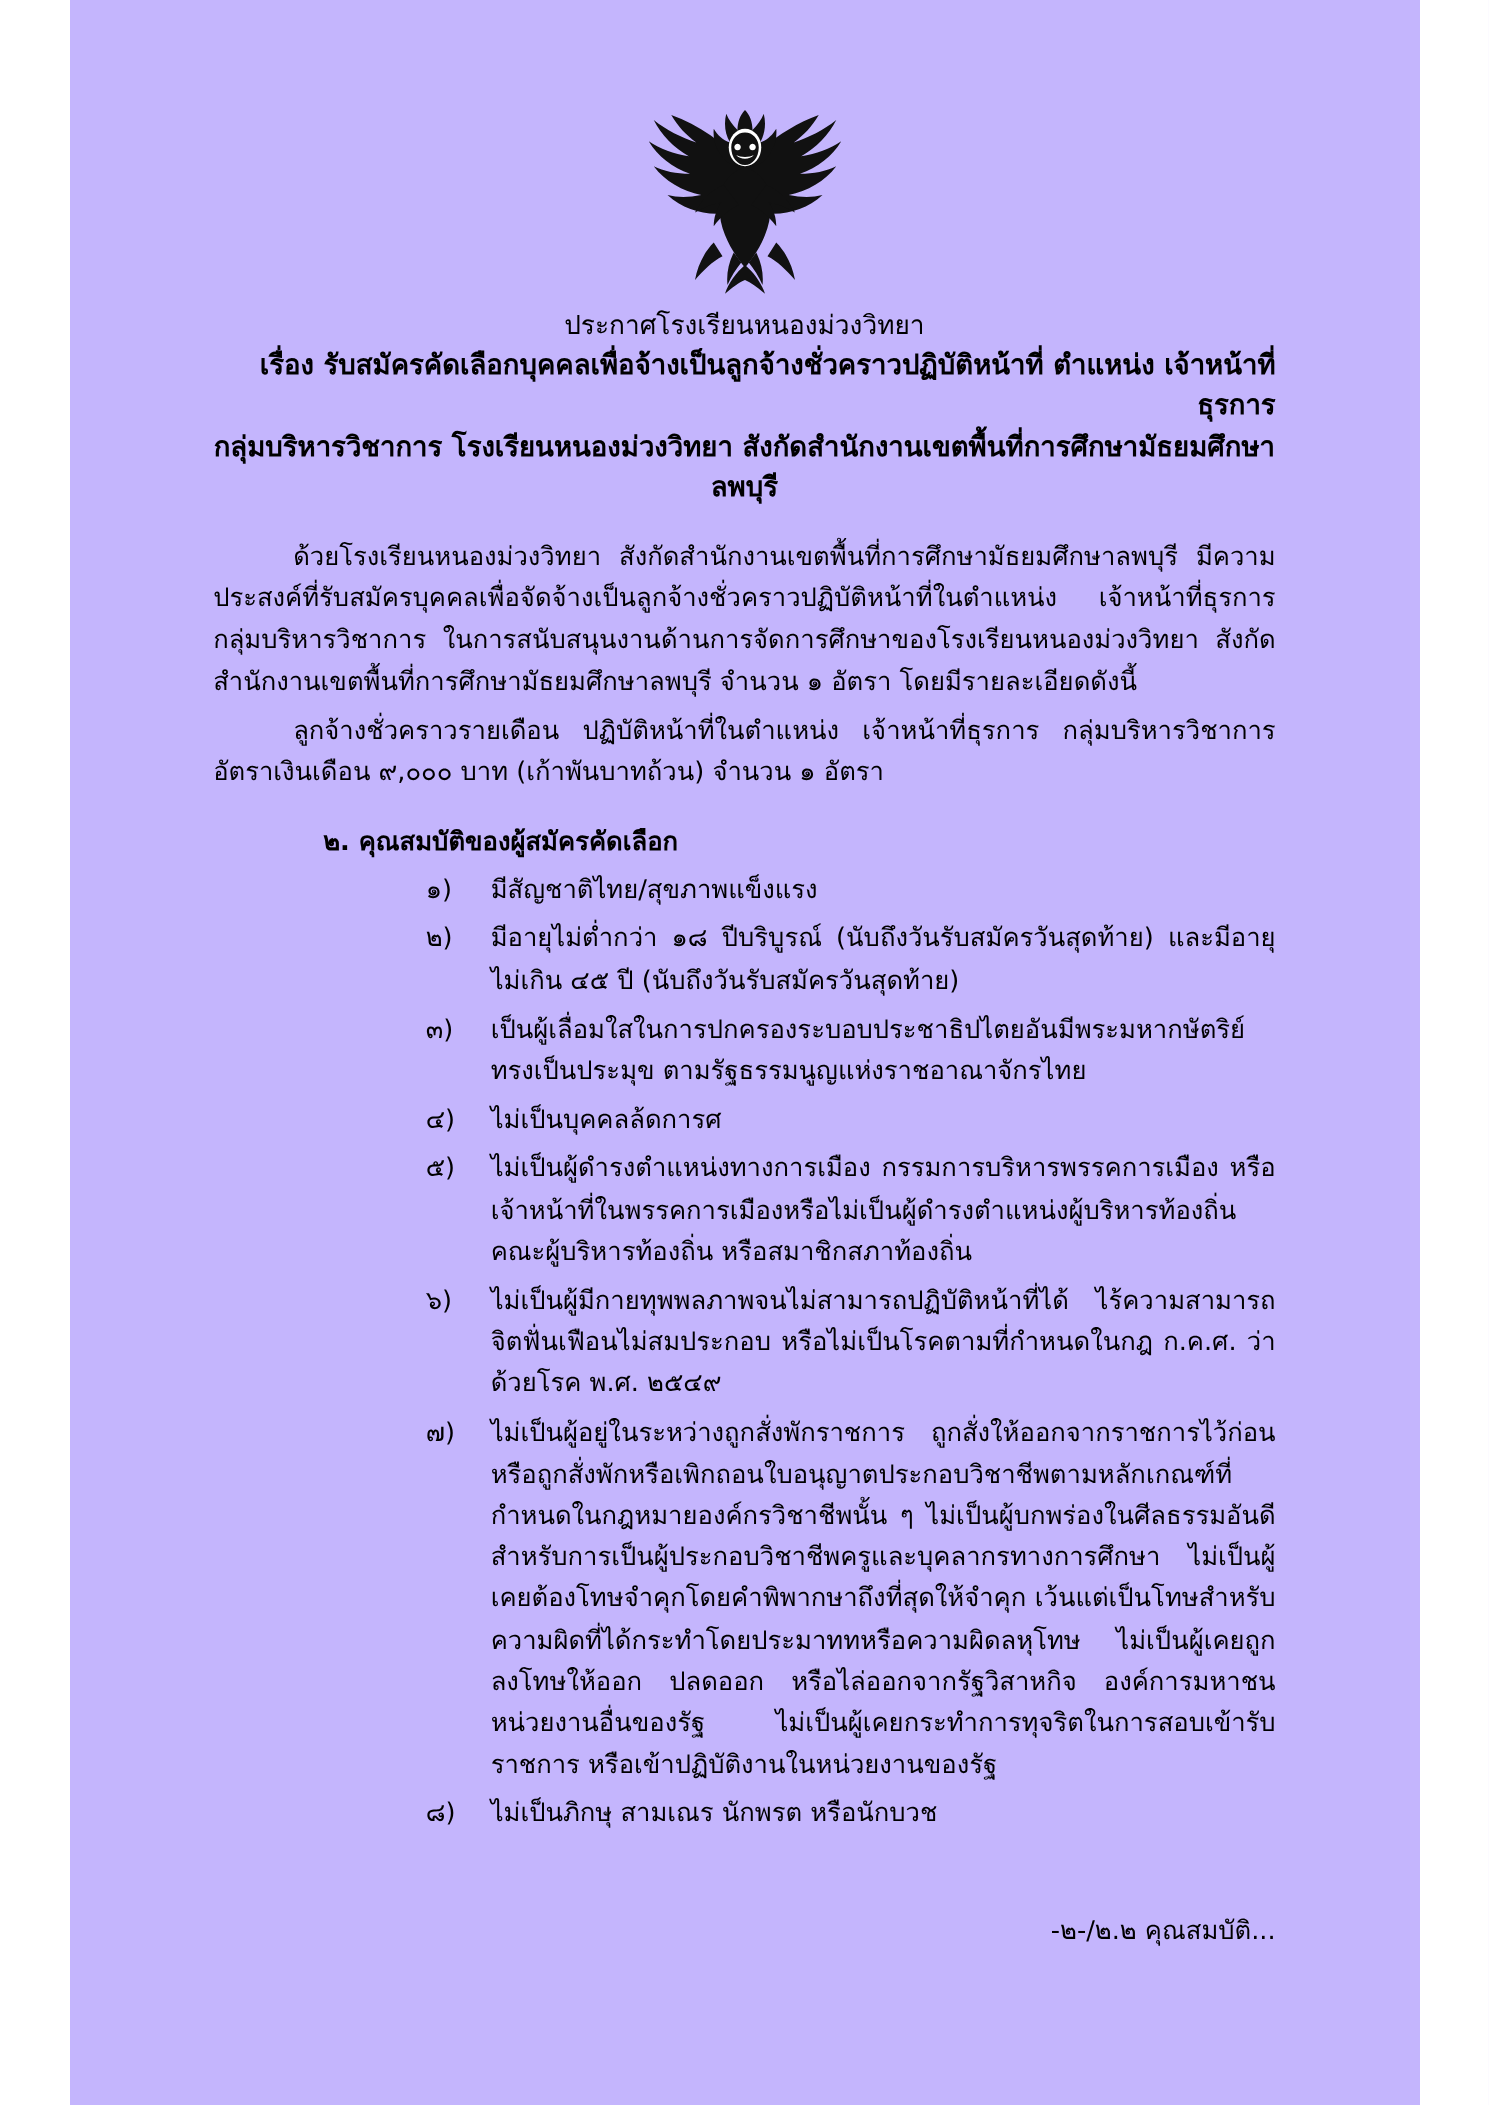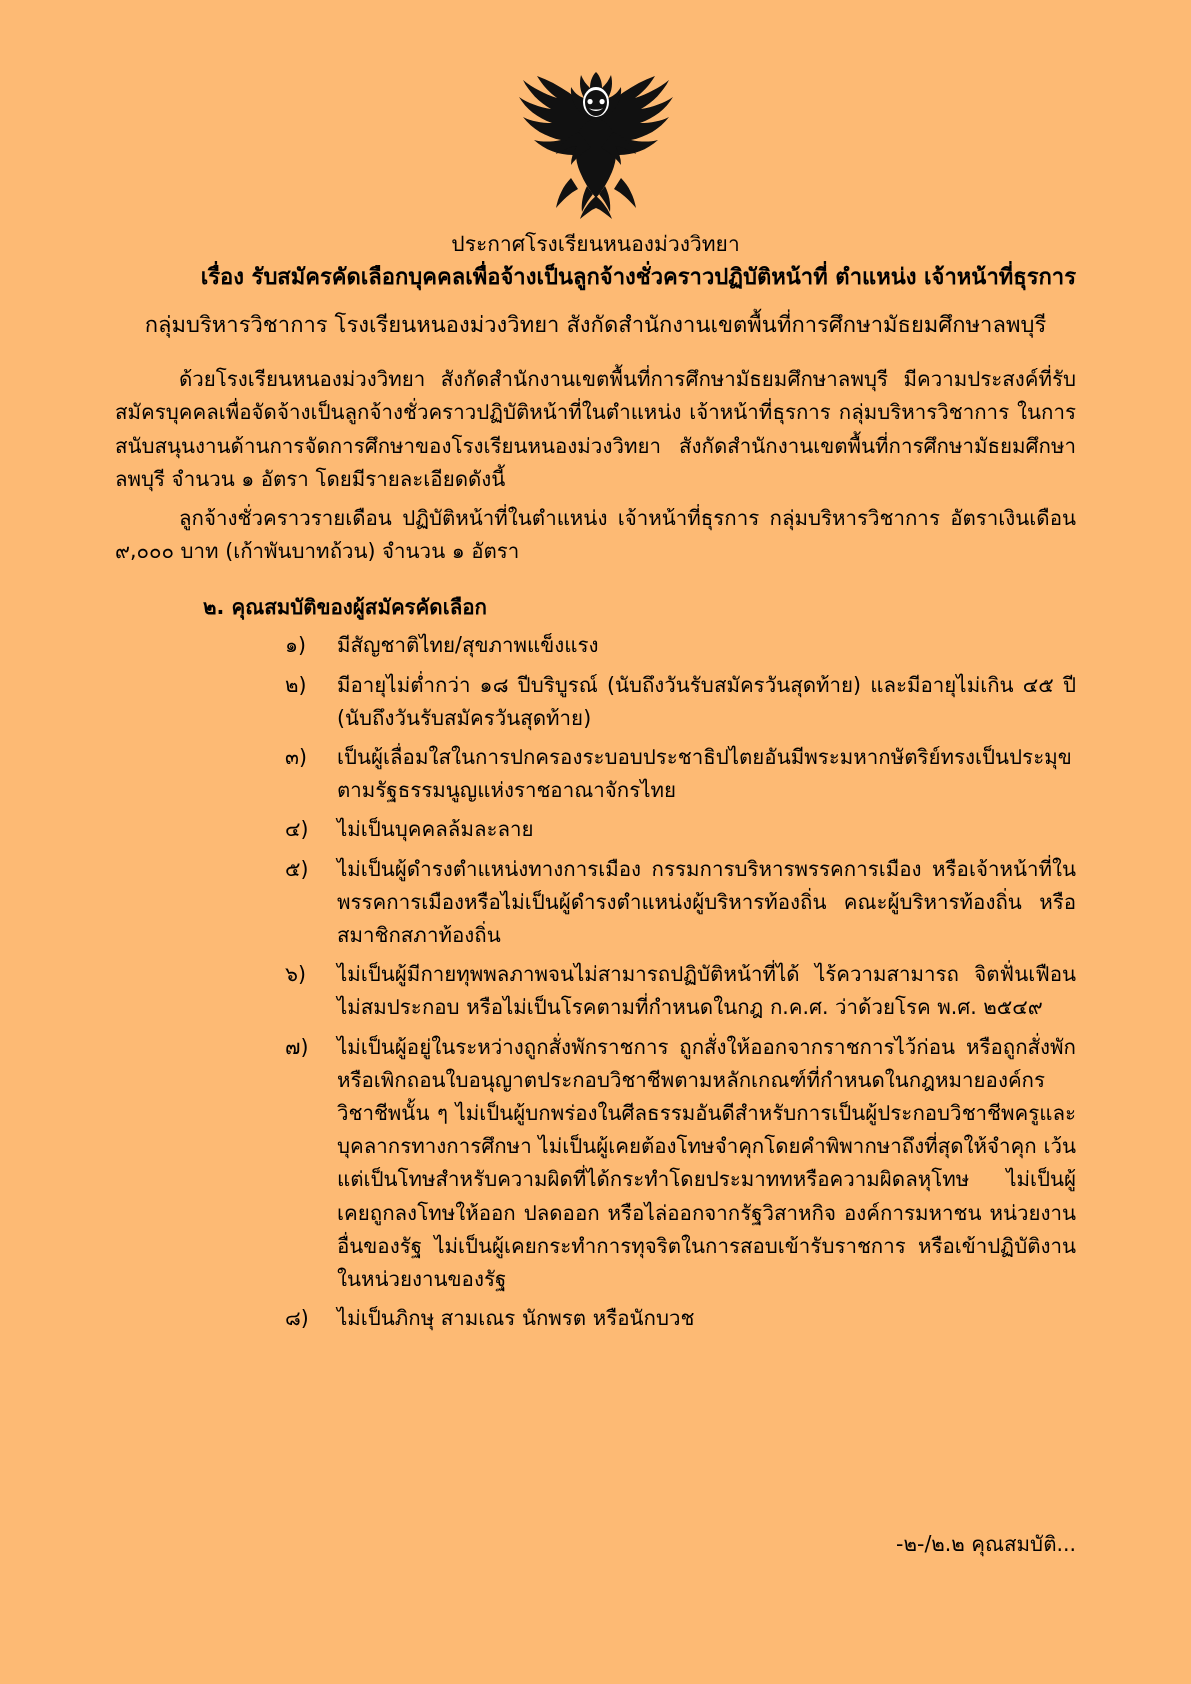--- a/index.html
+++ b/index.html
@@ -6,27 +6,27 @@
     margin: 0;
     padding: 0;
     background: #ffffff;
   }
   body {
     font-family: "DejaVu Sans", "Liberation Sans", sans-serif;
     color: #000000;
   }
   .page {
     position: relative;
-    width: 1191px;
+    width: 1080px;
     height: 1684px;
-    background: #fdba74;
+    background: #c4b5fd;
     margin: 0 auto;
     overflow: hidden;
     box-sizing: border-box;
-    padding: 36px 115px 40px 115px;
+    padding: 52px 115px 40px 115px;
   }
   .emblem-wrap {
     display: flex;
     justify-content: center;
     align-items: flex-start;
     margin-top: 22px;
     margin-bottom: 6px;
   }
   .emblem {
     width: 190px;
@@ -42,22 +42,22 @@
     margin-top: 4px;
   }
   .h-line2 {
     font-size: 22px;
     font-weight: bold;
     margin-top: 2px;
     text-align: right;
   }
   .h-line3 {
     font-size: 22px;
-    font-weight: normal;
-    margin-top: 16px;
+    font-weight: bold;
+    margin-top: 2px;
   }
   .body-text {
     font-size: 20.5px;
     line-height: 1.62;
     text-align: justify;
     margin-top: 22px;
   }
   .indent {
     text-indent: 64px;
   }
@@ -163,21 +163,21 @@
     <li>
       <span class="num">๒)</span>
       <span class="txt">มีอายุไม่ต่ำกว่า ๑๘ ปีบริบูรณ์ (นับถึงวันรับสมัครวันสุดท้าย) และมีอายุไม่เกิน ๔๕ ปี (นับถึงวันรับสมัครวันสุดท้าย)</span>
     </li>
     <li>
       <span class="num">๓)</span>
       <span class="txt">เป็นผู้เลื่อมใสในการปกครองระบอบประชาธิปไตยอันมีพระมหากษัตริย์ทรงเป็นประมุข ตามรัฐธรรมนูญแห่งราชอาณาจักรไทย</span>
     </li>
     <li>
       <span class="num">๔)</span>
-      <span class="txt">ไม่เป็นบุคคลล้มละลาย</span>
+      <span class="txt">ไม่เป็นบุคคลล้ดการศ</span>
     </li>
     <li>
       <span class="num">๕)</span>
       <span class="txt">ไม่เป็นผู้ดำรงตำแหน่งทางการเมือง กรรมการบริหารพรรคการเมือง หรือเจ้าหน้าที่ในพรรคการเมืองหรือไม่เป็นผู้ดำรงตำแหน่งผู้บริหารท้องถิ่น คณะผู้บริหารท้องถิ่น หรือสมาชิกสภาท้องถิ่น</span>
     </li>
     <li>
       <span class="num">๖)</span>
       <span class="txt">ไม่เป็นผู้มีกายทุพพลภาพจนไม่สามารถปฏิบัติหน้าที่ได้ ไร้ความสามารถ จิตฟั่นเฟือนไม่สมประกอบ หรือไม่เป็นโรคตามที่กำหนดในกฎ ก.ค.ศ. ว่าด้วยโรค พ.ศ. ๒๕๔๙</span>
     </li>
     <li>

